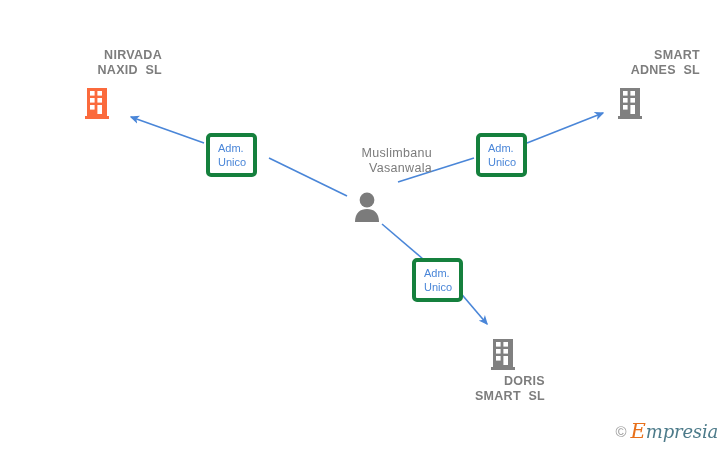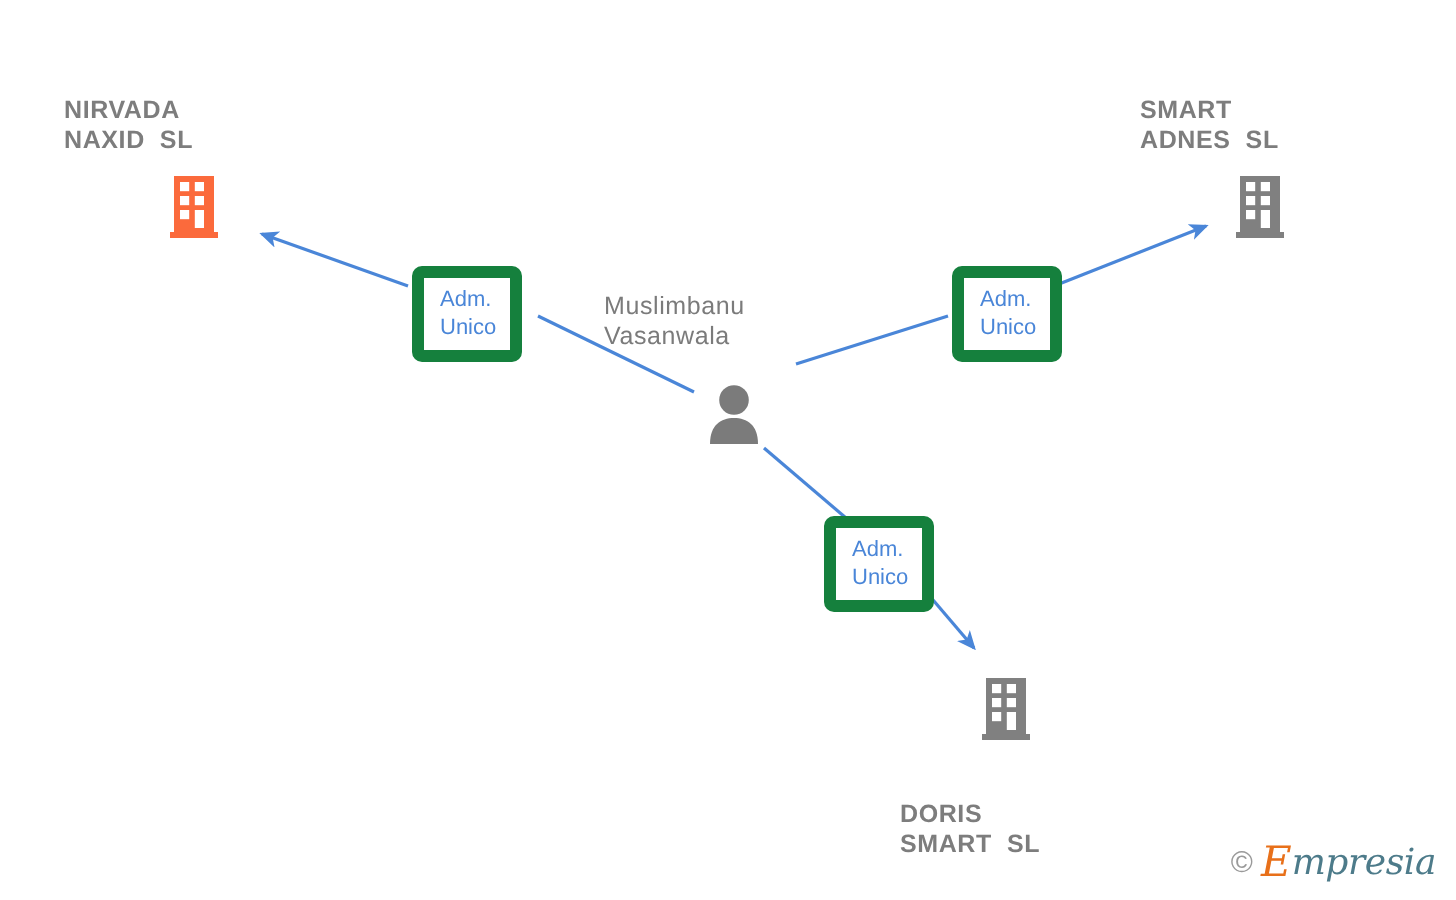--- a/index.html
+++ b/index.html
@@ -19,40 +19,40 @@
   }
   #graph {
     position: absolute;
     top: 0;
     left: 0;
     width: 728px;
     height: 450px;
   }
   .node-label {
     position: absolute;
-    text-align: left;
+    text-align: right;
     color: #808080;
     font-size: 12.5px;
     line-height: 15px;
     letter-spacing: 0.3px;
     white-space: pre;
   }
   .node-label.company {
     font-weight: bold;
     color: #7d7d7d;
   }
   .node-label.person {
     font-weight: normal;
     color: #7b7b7b;
     font-size: 12.5px;
   }
   .edge-label {
     position: absolute;
     box-sizing: border-box;
-    border: 6px solid #15803d;
+    border: 4px solid #15803d;
     border-radius: 5px;
     background: #ffffff;
     color: #4a86d8;
     font-size: 11px;
     line-height: 14px;
     padding: 4px 7px 4px 8px;
     white-space: pre;
   }
   .watermark {
     position: absolute;
@@ -150,21 +150,21 @@
       <path d="M 0 30 C 0 20.5 5.4 17 12 17 C 18.6 17 24 20.5 24 30 Z" fill="#7b7b7b"></path>
     </g>
   </svg>
 
   <div class="node-label company" style="left: 32px; top: 48px; width: 130px;"><span>NIRVADA</span><br><span>NAXID  SL</span></div>
 
   <div class="node-label person" style="left: 302px; top: 146px; width: 130px;"><span>Muslimbanu</span><br><span>Vasanwala</span></div>
 
   <div class="node-label company" style="left: 570px; top: 48px; width: 130px;"><span>SMART</span><br><span>ADNES  SL</span></div>
 
-  <div class="node-label company" style="left: 450px; top: 374px; width: 130px; margin-top: 26px;"><span>DORIS</span><br><span>SMART  SL</span></div>
+  <div class="node-label company" style="left: 415px; top: 374px; width: 130px;"><span>DORIS</span><br><span>SMART  SL</span></div>
 
   <div class="edge-label" style="left: 206px; top: 133px;"><span>Adm.</span><br><span>Unico</span></div>
 
   <div class="edge-label" style="left: 476px; top: 133px;"><span>Adm.</span><br><span>Unico</span></div>
 
   <div class="edge-label" style="left: 412px; top: 258px;"><span>Adm.</span><br><span>Unico</span></div>
 
   <div class="watermark">
     <span class="copy">©</span>
       <span class="brand-e">E</span>

